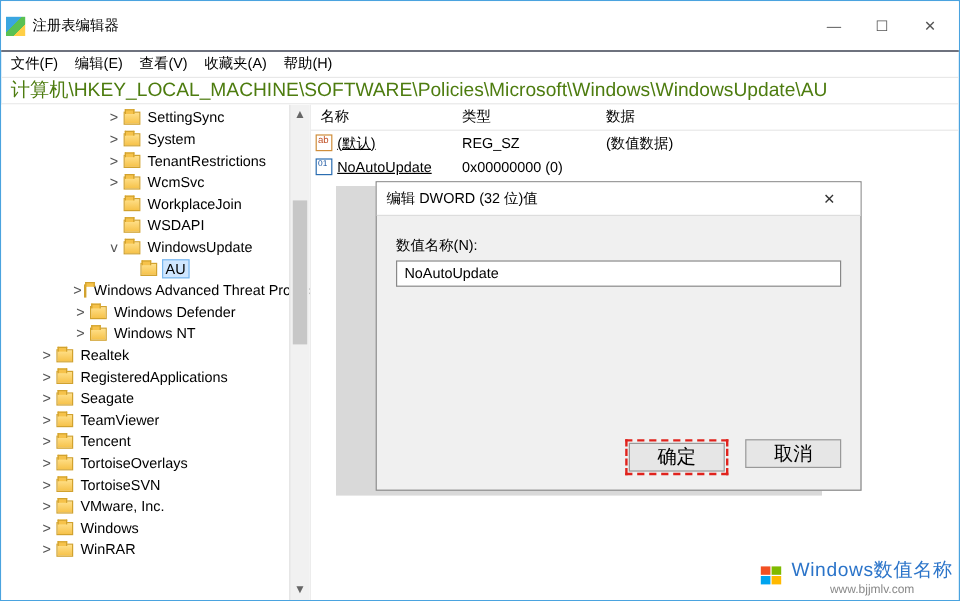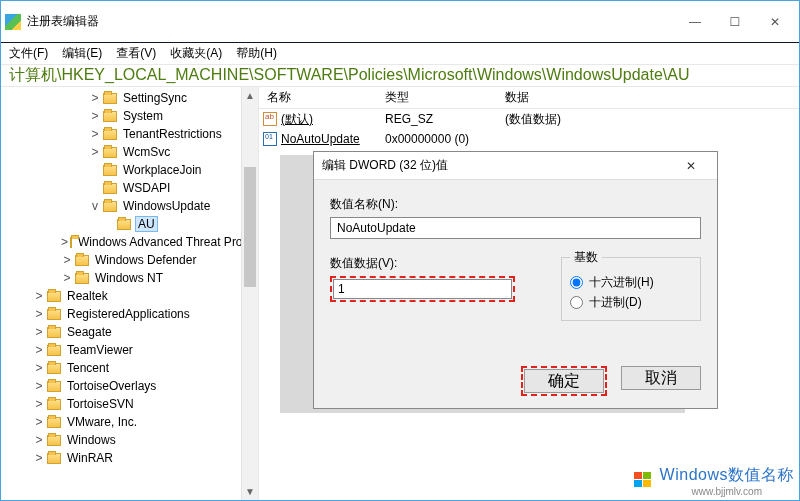--- a/index.html
+++ b/index.html
@@ -237,41 +237,20 @@
 
 <div class="dialog-shadow"></div>
 <div class="dialog">
   <div class="dialog-title">
     <span>编辑 DWORD (32 位)值</span>
     <div class="dialog-close">✕</div>
   </div>
   <div class="dialog-body">
     <div class="field-label">数值名称(N):</div>
     <input class="text-field" readonly="" value="NoAutoUpdate" style="">
-    <div class="row2">
-      <div class="value-col">
-        <div class="field-label">数值数据(V):</div>
-        <div class="value-input-wrap">
-          <input class="value-input" value="1" style="">
-        </div>
-      </div>
-      <div class="radix-col">
-        <fieldset class="radix-group">
-          <legend>基数</legend>
-          <label class="radio-row">
-            <input type="radio" name="radix" checked="" style="">
-            <span>十六进制(H)</span>
-          </label>
-          <label class="radio-row">
-            <input type="radio" name="radix" style="">
-            <span>十进制(D)</span>
-          </label>
-        </fieldset>
-      </div>
-    </div>
   </div>
   <div class="dialog-buttons">
     <div class="btn-ok-wrap">
       <div class="btn">确定</div>
     </div>
     <div class="btn">取消</div>
   </div>
 </div>
 
 <div class="watermark">

